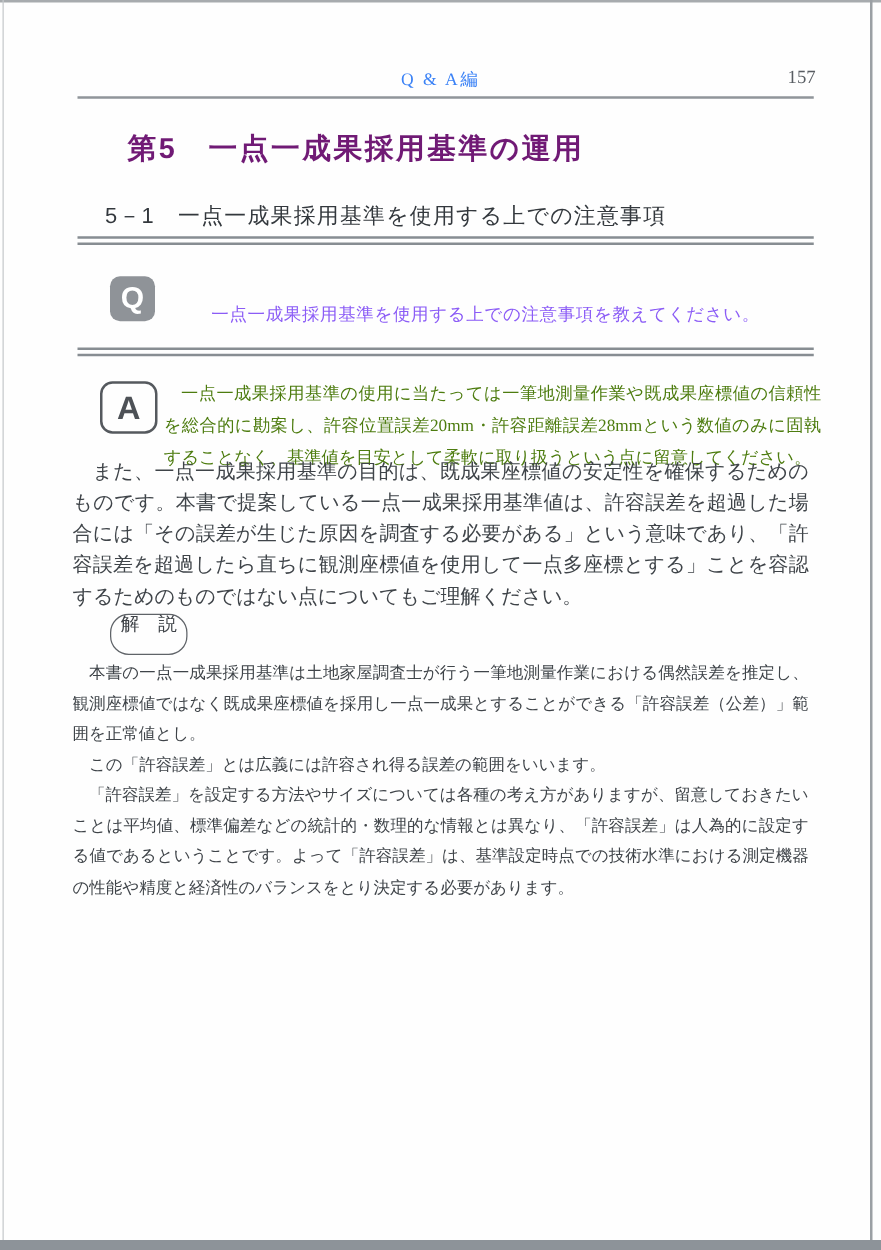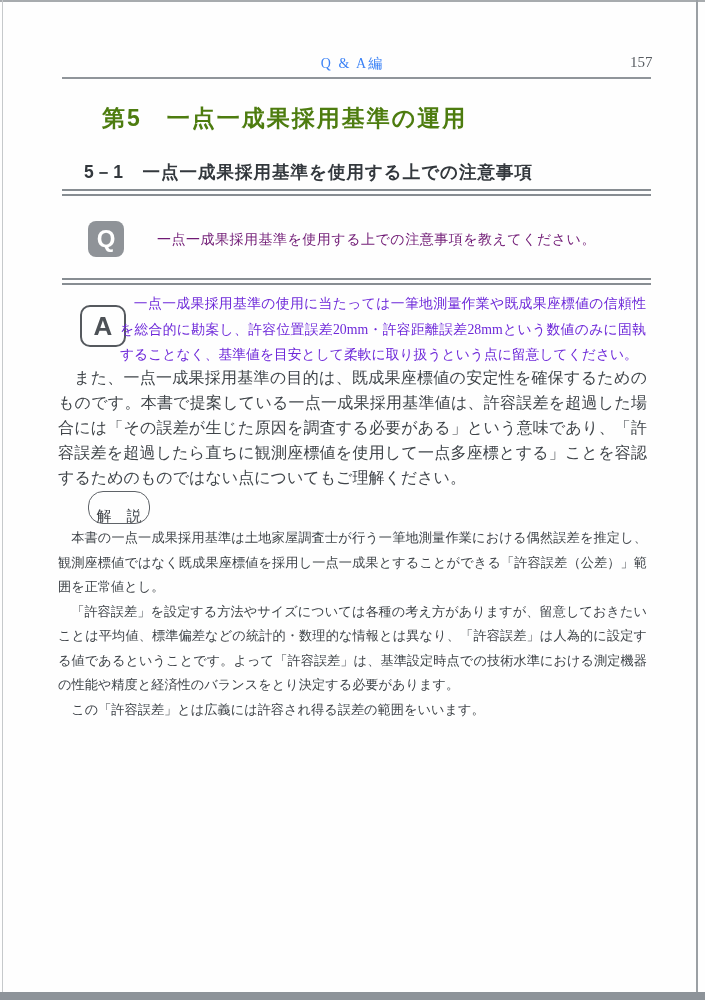--- a/index.html
+++ b/index.html
@@ -27,73 +27,73 @@
     font-size:15px; color:#585d62;
   }
   .header-rule {
     position:absolute; top:77px; left:62px; width:589px; height:2px;
     background:#90959a;
   }
 
   .chapter-title {
     position:absolute; top:103px; left:102px; margin:0;
     font-family:"Liberation Sans","DejaVu Sans",sans-serif;
-    font-size:23px; font-weight:600; letter-spacing:2px; color:#4d7c0f;
+    font-size:23px; font-weight:600; letter-spacing:2px; color:#701a75;
   }
   .section-title {
     position:absolute; top:160px; left:84px; margin:0;
     font-family:"Liberation Sans","DejaVu Sans",sans-serif;
-    font-size:17.5px; font-weight:700; letter-spacing:1px; color:#33383d;
+    font-size:17.5px; font-weight:400; letter-spacing:1px; color:#33383d;
   }
   .double-rule {
     position:absolute; left:62px; width:589px; height:3px;
     border-top:2px solid #878d92; border-bottom:2px solid #878d92;
   }
   .rule-section { top:189px; }
   .rule-answer  { top:278px; }
 
   .q-badge {
     position:absolute; top:221px; left:88px; width:36px; height:36px;
     background:#8f9398; border-radius:8px;
     display:flex; align-items:center; justify-content:center;
   }
   .q-badge span {
     font-family:"Liberation Sans","DejaVu Sans",sans-serif;
     font-size:24px; font-weight:bold; color:#ffffff; line-height:1;
   }
   .question-text {
-    position:absolute; top:231px; left:157px; margin:0; width:500px;
+    position:absolute; top:231px; left:157px; margin:12px; width:500px;
     font-family:"Liberation Sans","DejaVu Sans",sans-serif;
-    font-size:14px; color:#701a75; letter-spacing:0.5px;
+    font-size:14px; color:#8b5cf6; letter-spacing:0.5px;
   }
 
   .a-badge {
     position:absolute; top:305px; left:80px; width:42px; height:38px;
     background:#fefefe; border:2px solid #55595e; border-radius:10px;
     display:flex; align-items:center; justify-content:center;
   }
   .a-badge span {
     font-family:"Liberation Sans","DejaVu Sans",sans-serif;
     font-size:26px; font-weight:600; color:#4d5156; line-height:1;
   }
   .answer-p1 {
-    position:absolute; top:291px; left:120px; width:526px; margin:0;
+    position:absolute; top:291px; left:120px; width:526px; margin:11px;
     font-size:13.8px; line-height:25.5px; text-align:justify;
-    text-indent:1em; color:#6d28d9;
+    text-indent:1em; color:#4d7c0f;
   }
   .answer-p2 {
     position:absolute; top:365px; left:58px; width:589px; margin:0;
     font-size:16px; line-height:25px; text-align:justify;
     text-indent:1em; color:#3f4449;
   }
 
   .kaisetsu-badge {
     position:absolute; top:491px; left:88px; width:60px; height:31px;
     background:#fefefe; border:1.5px solid #5f6368; border-radius:15px;
-    display:flex; align-items:flex-end; justify-content:center;
+    display:flex; align-items:flex-start; justify-content:center;
   }
   .kaisetsu-badge span {
     font-family:"Liberation Sans","DejaVu Sans",sans-serif;
     font-size:15px; color:#3f4348; line-height:1;
   }
   .explanation {
     position:absolute; top:526px; left:58px; width:589px;
     font-size:13.2px; line-height:24.5px; text-align:justify; color:#3f4449;
   }
   .explanation p { margin:0; text-indent:1em; }
@@ -128,17 +128,17 @@
   </div>
   <p class="answer-p1">一点一成果採用基準の使用に当たっては一筆地測量作業や既成果座標値の信頼性を総合的に勘案し、許容位置誤差20mm・許容距離誤差28mmという数値のみに固執することなく、基準値を目安として柔軟に取り扱うという点に留意してください。</p>
   <p class="answer-p2">また、一点一成果採用基準の目的は、既成果座標値の安定性を確保するためのものです。本書で提案している一点一成果採用基準値は、許容誤差を超過した場合には「その誤差が生じた原因を調査する必要がある」という意味であり、「許容誤差を超過したら直ちに観測座標値を使用して一点多座標とする」ことを容認するためのものではない点についてもご理解ください。</p>
 
   <div class="kaisetsu-badge">
     <span>解　説</span>
   </div>
 
   <div class="explanation">
     <p>本書の一点一成果採用基準は土地家屋調査士が行う一筆地測量作業における偶然誤差を推定し、観測座標値ではなく既成果座標値を採用し一点一成果とすることができる「許容誤差（公差）」範囲を正常値とし。</p>
+    <p>この「許容誤差」とは広義には許容され得る誤差の範囲をいいます。</p>
     <p>「許容誤差」を設定する方法やサイズについては各種の考え方がありますが、留意しておきたいことは平均値、標準偏差などの統計的・数理的な情報とは異なり、「許容誤差」は人為的に設定する値であるということです。よって「許容誤差」は、基準設定時点での技術水準における測定機器の性能や精度と経済性のバランスをとり決定する必要があります。</p>
-    <p>この「許容誤差」とは広義には許容され得る誤差の範囲をいいます。</p>
   </div>
 
 </div>
 
 </body></html>

